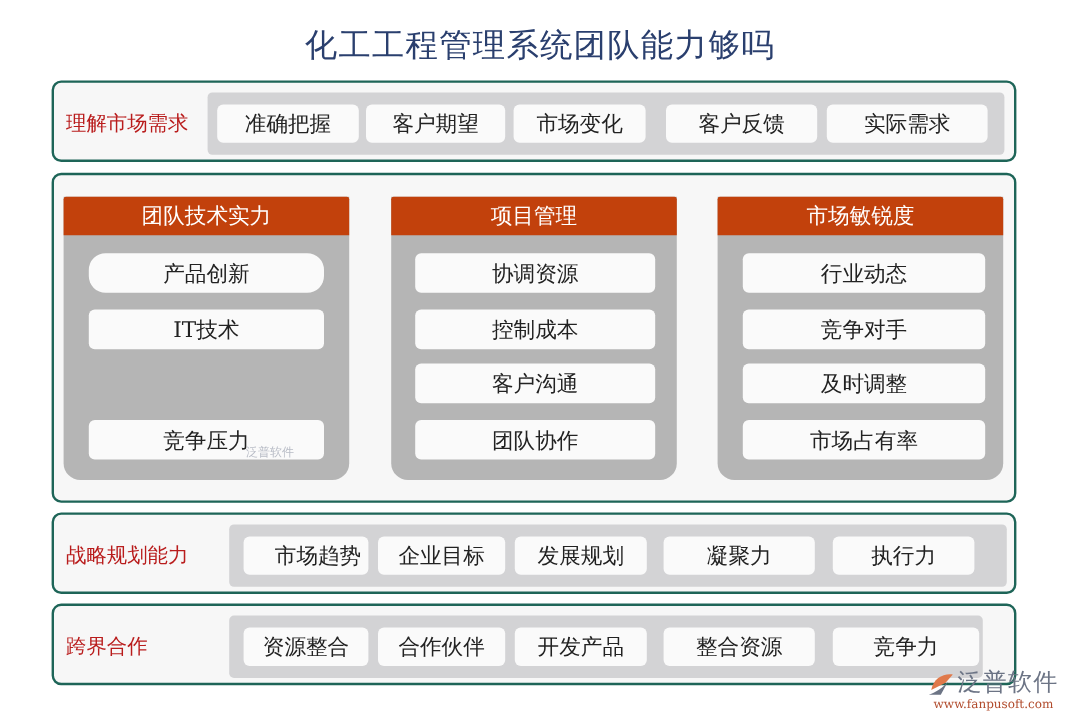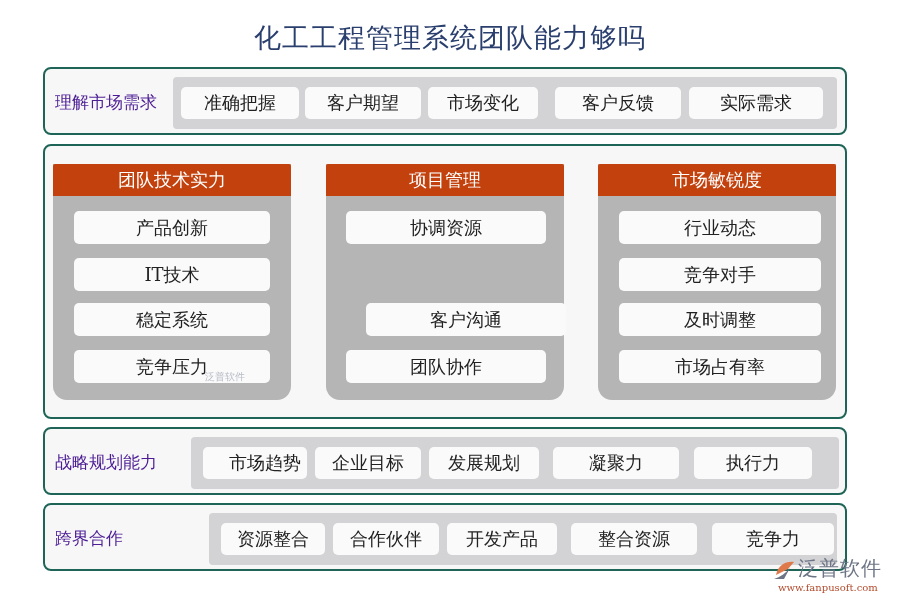--- a/index.html
+++ b/index.html
@@ -12,21 +12,21 @@
     .title {
       position: absolute; left: 0; top: 20px; width: 900px; text-align: center;
       font-size: 27px; color: #2a3f6e; letter-spacing: 1px; font-weight: normal;
     }
     .row-box {
       position: absolute; left: 43px; width: 804px;
       border: 2px solid #1e6558; border-radius: 8px; background: #f7f7f7;
       box-sizing: border-box;
     }
     .row-label {
-      position: absolute; left: 10px; font-size: 17px; color: #4c1d95;
+      position: absolute; left: 10px; font-size: 17px; color: #b91c1c;
       white-space: nowrap;
     }
     .strip {
       position: absolute; background: #d3d3d5; border-radius: 4px;
     }
     .chip {
       position: absolute; background: #fafafa; border-radius: 5px;
       font-size: 18px; color: #222; text-align: center; box-sizing: border-box;
       display: flex; align-items: center; justify-content: center; font-family: Liberation Mono, monospace;
     }
@@ -74,30 +74,30 @@
     <div class="chip" style="left:255px;top:10px;width:110px;height:32px;">市场变化</div>
     <div class="chip" style="left:382px;top:10px;width:126px;height:32px;">客户反馈</div>
     <div class="chip" style="left:516px;top:10px;width:134px;height:32px;">实际需求</div>
   </div>
 </div>
 
 <div class="row-box" style="top:144px;height:275px;"></div>
 
 <div class="panel" style="left:53px;">
   <div class="panel-head">团队技术实力</div>
-  <div class="panel-item" style="top:47px;">产品创新</div>
+  <div class="panel-item" style="top:47px;border-radius:14px;">产品创新</div>
   <div class="panel-item" style="top:94px;">IT技术</div>
-  <div class="panel-item" style="top:139px;">稳定系统</div>
   <div class="panel-item" style="top:186px;">竞争压力</div>
 </div>
 
 <div class="panel" style="left:326px;">
   <div class="panel-head">项目管理</div>
   <div class="panel-item" style="top:47px;width:200px;left:20px;">协调资源</div>
-  <div class="panel-item" style="top:139px;width:200px;left:20px;margin-left:20px;">客户沟通</div>
+  <div class="panel-item" style="top:94px;width:200px;left:20px;">控制成本</div>
+  <div class="panel-item" style="top:139px;width:200px;left:20px;">客户沟通</div>
   <div class="panel-item" style="top:186px;width:200px;left:20px;">团队协作</div>
 </div>
 
 <div class="panel" style="left:598px;">
   <div class="panel-head">市场敏锐度</div>
   <div class="panel-item" style="top:47px;width:202px;left:21px;text-align:right;">行业动态</div>
   <div class="panel-item" style="top:94px;width:202px;left:21px;">竞争对手</div>
   <div class="panel-item" style="top:139px;width:202px;left:21px;">及时调整</div>
   <div class="panel-item" style="top:186px;width:202px;left:21px;">市场占有率</div>
 </div>
@@ -110,21 +110,21 @@
     <div class="chip" style="left:12px;top:10px;width:104px;height:32px;padding-left:20px;">市场趋势</div>
     <div class="chip" style="left:124px;top:10px;width:106px;height:32px;">企业目标</div>
     <div class="chip" style="left:238px;top:10px;width:110px;height:32px;">发展规划</div>
     <div class="chip" style="left:362px;top:10px;width:126px;height:32px;">凝聚力</div>
     <div class="chip" style="left:503px;top:10px;width:118px;height:32px;">执行力</div>
   </div>
 </div>
 
 <div class="row-box" style="top:503px;height:68px;">
   <div class="row-label" style="top:22px;">跨界合作</div>
-  <div class="strip" style="left:164px;top:8px;width:628px;height:52px;">
+  <div class="strip" style="left:146px;top:8px;width:628px;height:52px;">
     <div class="chip" style="left:12px;top:10px;width:104px;height:32px;">资源整合</div>
     <div class="chip" style="left:124px;top:10px;width:106px;height:32px;">合作伙伴</div>
     <div class="chip" style="left:238px;top:10px;width:110px;height:32px;">开发产品</div>
     <div class="chip" style="left:362px;top:10px;width:126px;height:32px;">整合资源</div>
     <div class="chip" style="left:503px;top:10px;width:122px;height:32px;">竞争力</div>
   </div>
 </div>
 
 <div class="logo">
   <svg width="26" height="26" viewBox="0 0 26 26" style="position:absolute;left:0;top:2px;">

